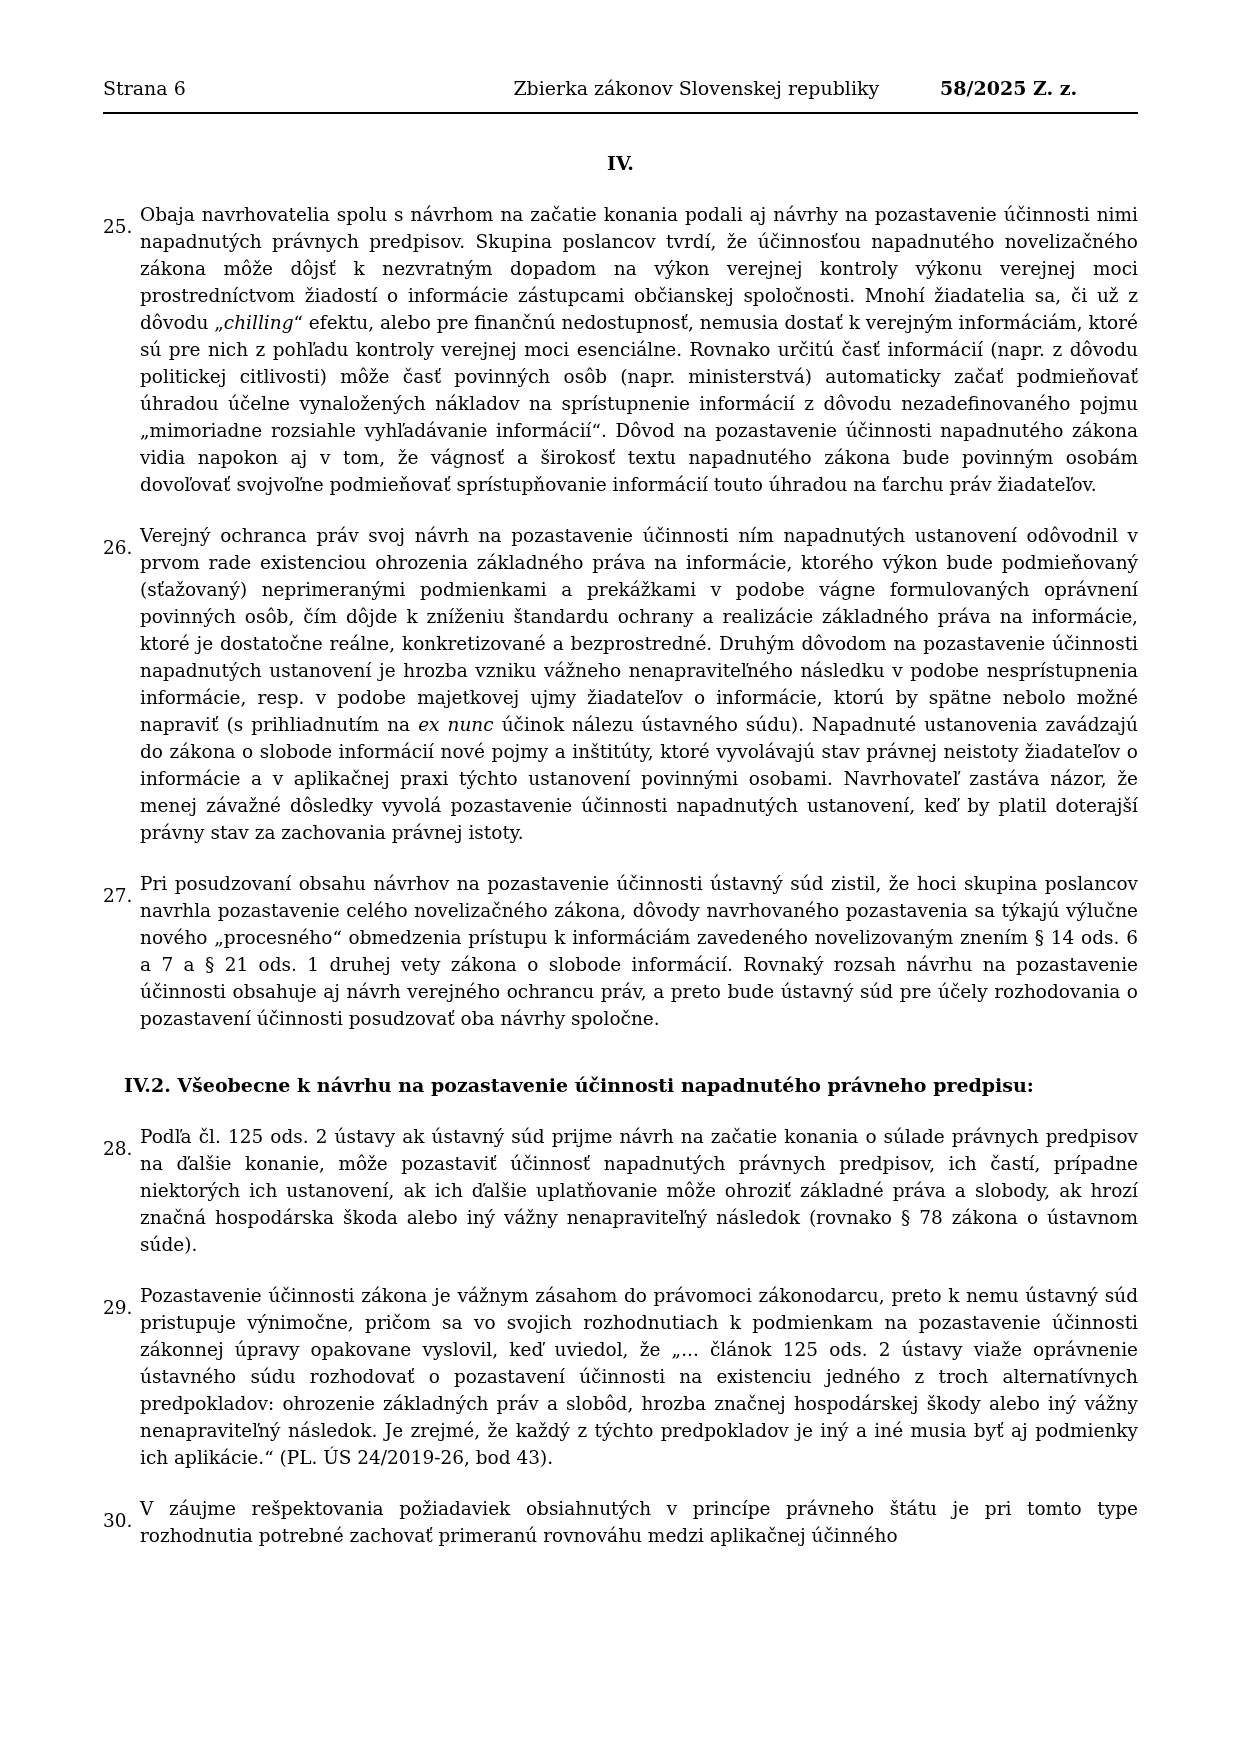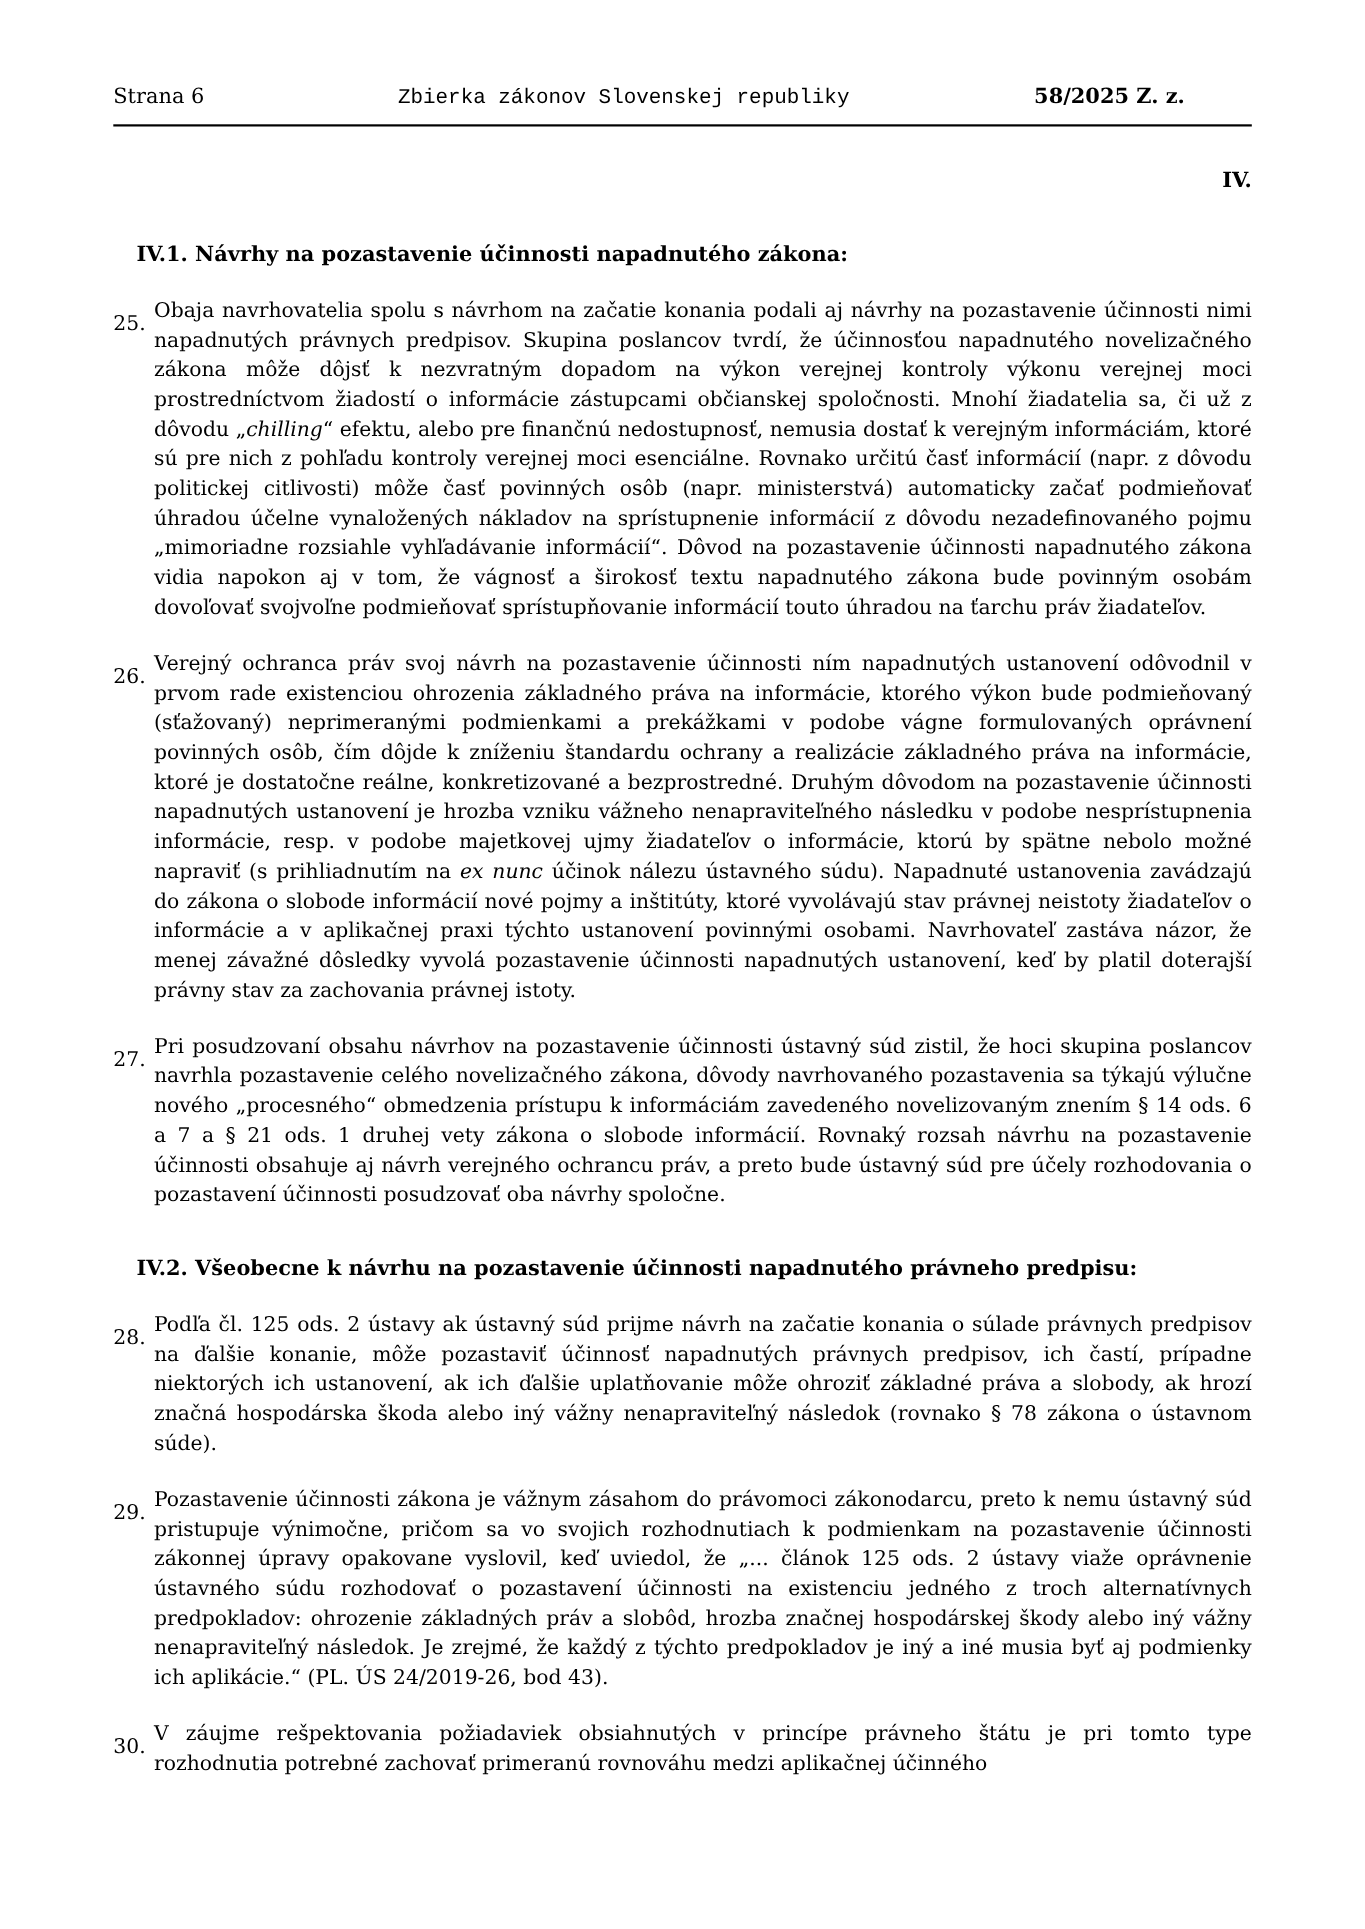--- a/index.html
+++ b/index.html
@@ -25,26 +25,26 @@
   .header {
     display: flex;
     align-items: baseline;
     padding-top: 76px;
     padding-bottom: 12px;
     border-bottom: 2px solid #000000;
     font-size: 19px;
     line-height: 24px;
   }
   .header .left  { flex: 1; text-align: left;  }
-  .header .mid   { flex: 2; text-align: left; font-family: Liberation Mono, monospace;}
+  .header .mid   { flex: 2; text-align: right;}
   .header .right { flex: 1; text-align: center; font-weight: bold; }
   
   .doc-title {
     margin-top: 36px;
-    text-align: right;
+    text-align: center;
     font-weight: bold;
     font-size: 19px;
     line-height: 27px;
   }
   
   .sub-heading {
     margin: 40px 0 0 0;
     padding-left: 21px;
     font-size: 19px;
     font-weight: bold;
@@ -76,21 +76,20 @@
     <span class="right">58/2025 Z. z.</span>
   </header>
 
   <main>
     <div class="doc-title">
       <div>IV.</div>
     </div>
 
     <div id="sections">
         <section>
-          <h2 class="sub-heading">IV.1. Návrhy na pozastavenie účinnosti napadnutého zákona:</h2>
           <div class="para"><span class="num">25.</span><span><span>Obaja navrhovatelia spolu s návrhom na začatie konania podali aj návrhy na pozastavenie účinnosti nimi napadnutých právnych predpisov. Skupina poslancov tvrdí, že účinnosťou napadnutého novelizačného zákona môže dôjsť k nezvratným dopadom na výkon verejnej kontroly výkonu verejnej moci prostredníctvom žiadostí o informácie zástupcami občianskej spoločnosti. Mnohí žiadatelia sa, či už z dôvodu „</span><em>chilling</em><span>“ efektu, alebo pre finančnú nedostupnosť, nemusia dostať k verejným informáciám, ktoré sú pre nich z pohľadu kontroly verejnej moci esenciálne. Rovnako určitú časť informácií (napr. z dôvodu politickej citlivosti) môže časť povinných osôb (napr. ministerstvá) automaticky začať podmieňovať úhradou účelne vynaložených nákladov na sprístupnenie informácií z dôvodu nezadefinovaného pojmu „mimoriadne rozsiahle vyhľadávanie informácií“. Dôvod na pozastavenie účinnosti napadnutého zákona vidia napokon aj v tom, že vágnosť a širokosť textu napadnutého zákona bude povinným osobám dovoľovať svojvoľne podmieňovať sprístupňovanie informácií touto úhradou na ťarchu práv žiadateľov.</span></span></div>
           <div class="para"><span class="num">26.</span><span><span>Verejný ochranca práv svoj návrh na pozastavenie účinnosti ním napadnutých ustanovení odôvodnil v prvom rade existenciou ohrozenia základného práva na informácie, ktorého výkon bude podmieňovaný (sťažovaný) neprimeranými podmienkami a prekážkami v podobe vágne formulovaných oprávnení povinných osôb, čím dôjde k zníženiu štandardu ochrany a realizácie základného práva na informácie, ktoré je dostatočne reálne, konkretizované a bezprostredné. Druhým dôvodom na pozastavenie účinnosti napadnutých ustanovení je hrozba vzniku vážneho nenapraviteľného následku v podobe nesprístupnenia informácie, resp. v podobe majetkovej ujmy žiadateľov o informácie, ktorú by spätne nebolo možné napraviť (s prihliadnutím na </span><em>ex nunc</em><span> účinok nálezu ústavného súdu). Napadnuté ustanovenia zavádzajú do zákona o slobode informácií nové pojmy a inštitúty, ktoré vyvolávajú stav právnej neistoty žiadateľov o informácie a v aplikačnej praxi týchto ustanovení povinnými osobami. Navrhovateľ zastáva názor, že menej závažné dôsledky vyvolá pozastavenie účinnosti napadnutých ustanovení, keď by platil doterajší právny stav za zachovania právnej istoty.</span></span></div>
           <div class="para"><span class="num">27.</span><span><span>Pri posudzovaní obsahu návrhov na pozastavenie účinnosti ústavný súd zistil, že hoci skupina poslancov navrhla pozastavenie celého novelizačného zákona, dôvody navrhovaného pozastavenia sa týkajú výlučne nového „procesného“ obmedzenia prístupu k informáciám zavedeného novelizovaným znením § 14 ods. 6 a 7 a § 21 ods. 1 druhej vety zákona o slobode informácií. Rovnaký rozsah návrhu na pozastavenie účinnosti obsahuje aj návrh verejného ochrancu práv, a preto bude ústavný súd pre účely rozhodovania o pozastavení účinnosti posudzovať oba návrhy spoločne.</span></span></div>
         </section>
         <section>
           <h2 class="sub-heading">IV.2. Všeobecne k návrhu na pozastavenie účinnosti napadnutého právneho predpisu:</h2>
           <div class="para"><span class="num">28.</span><span><span>Podľa čl. 125 ods. 2 ústavy ak ústavný súd prijme návrh na začatie konania o súlade právnych predpisov na ďalšie konanie, môže pozastaviť účinnosť napadnutých právnych predpisov, ich častí, prípadne niektorých ich ustanovení, ak ich ďalšie uplatňovanie môže ohroziť základné práva a slobody, ak hrozí značná hospodárska škoda alebo iný vážny nenapraviteľný následok (rovnako § 78 zákona o ústavnom súde).</span></span></div>
           <div class="para"><span class="num">29.</span><span><span>Pozastavenie účinnosti zákona je vážnym zásahom do právomoci zákonodarcu, preto k nemu ústavný súd pristupuje výnimočne, pričom sa vo svojich rozhodnutiach k podmienkam na pozastavenie účinnosti zákonnej úpravy opakovane vyslovil, keď uviedol, že „... článok 125 ods. 2 ústavy viaže oprávnenie ústavného súdu rozhodovať o pozastavení účinnosti na existenciu jedného z troch alternatívnych predpokladov: ohrozenie základných práv a slobôd, hrozba značnej hospodárskej škody alebo iný vážny nenapraviteľný následok. Je zrejmé, že každý z týchto predpokladov je iný a iné musia byť aj podmienky ich aplikácie.“ (PL. ÚS 24/2019-26, bod 43).</span></span></div>
           <div class="para"><span class="num">30.</span><span><span>V záujme rešpektovania požiadaviek obsiahnutých v princípe právneho štátu je pri tomto type rozhodnutia potrebné zachovať primeranú rovnováhu medzi aplikačnej účinného</span></span></div>
         </section>

